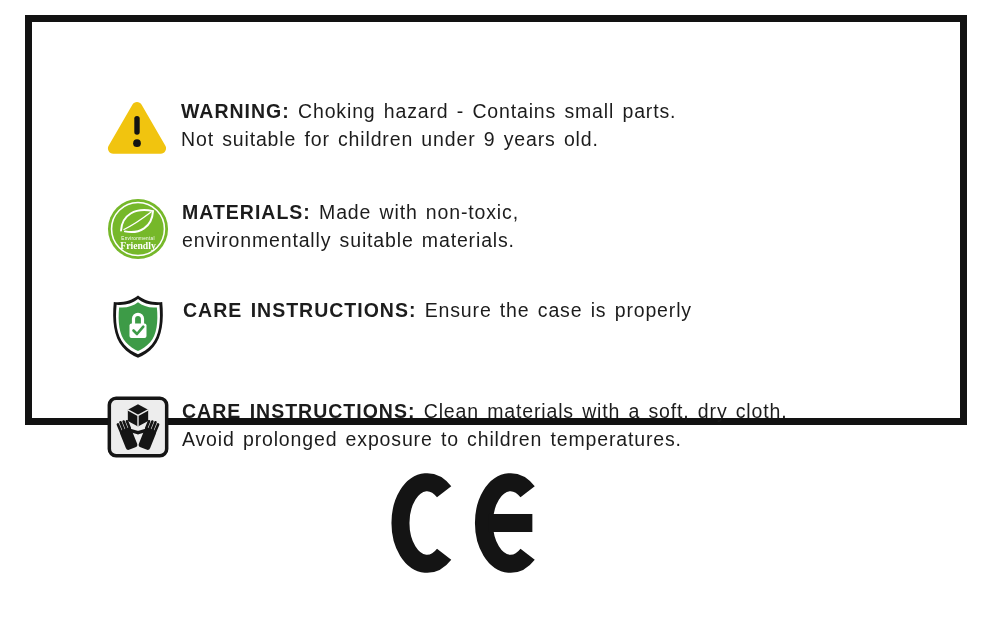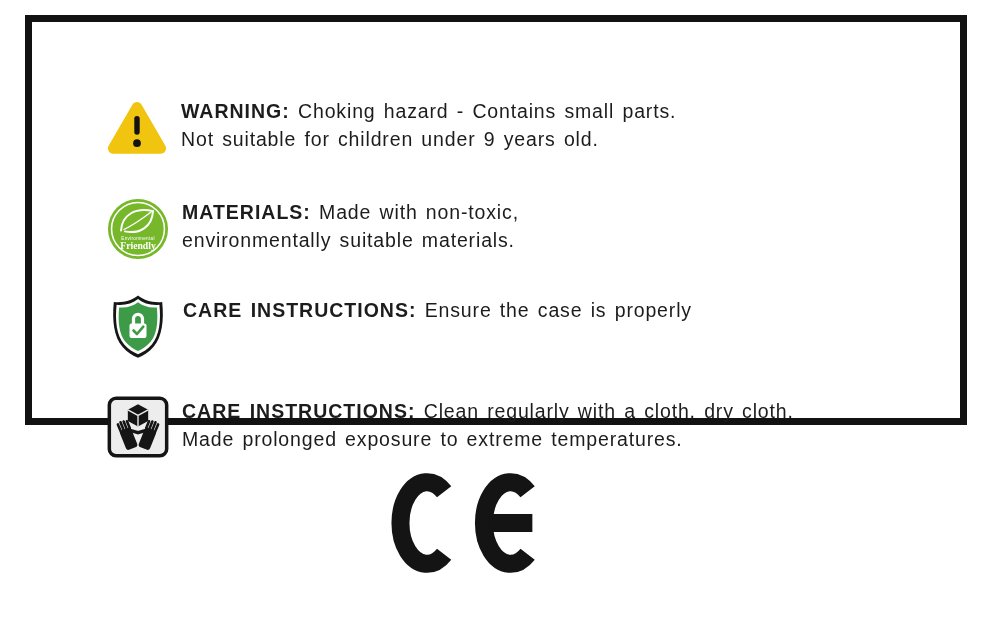--- a/index.html
+++ b/index.html
@@ -92,22 +92,22 @@
           <rect x="19.5" y="24" width="2.7" height="12" rx="1.35" fill="#151515"></rect>
           <rect x="22.8" y="24.5" width="2.7" height="11.5" rx="1.35" fill="#151515"></rect>
           <rect x="26.1" y="25.5" width="2.7" height="10.5" rx="1.35" fill="#151515"></rect>
           <rect x="26.5" y="35" width="11" height="3.4" rx="1.7" fill="#151515" transform="rotate(38 27 36)"></rect>
         </g>
         <use href="#handL" transform="translate(64 0) scale(-1 1)"></use>
       </svg>
     </span>
     <p>
       <strong>CARE INSTRUCTIONS:</strong>
-      <span>Clean regularly with a cloth, dry cloth.</span><br>
-      <span>Made prolonged exposure to extreme temperatures.</span>
+      <span>Clean materials with a soft, dry cloth.</span><br>
+      <span>Avoid prolonged exposure to children temperatures.</span>
     </p>
   </div>
 
 </div>
 
 <div class="ce">
   <svg width="148" height="106" viewBox="0 0 156 110" role="img" aria-label="CE">
     <path d="M56,22.1 A28,43 0 1 0 56,87.9" fill="none" stroke="#141414" stroke-width="19"></path>
     <path d="M144,22.1 A28,43 0 1 0 144,87.9" fill="none" stroke="#141414" stroke-width="19"></path>
     <rect x="103" y="45.5" width="46" height="19" fill="#141414"></rect>

